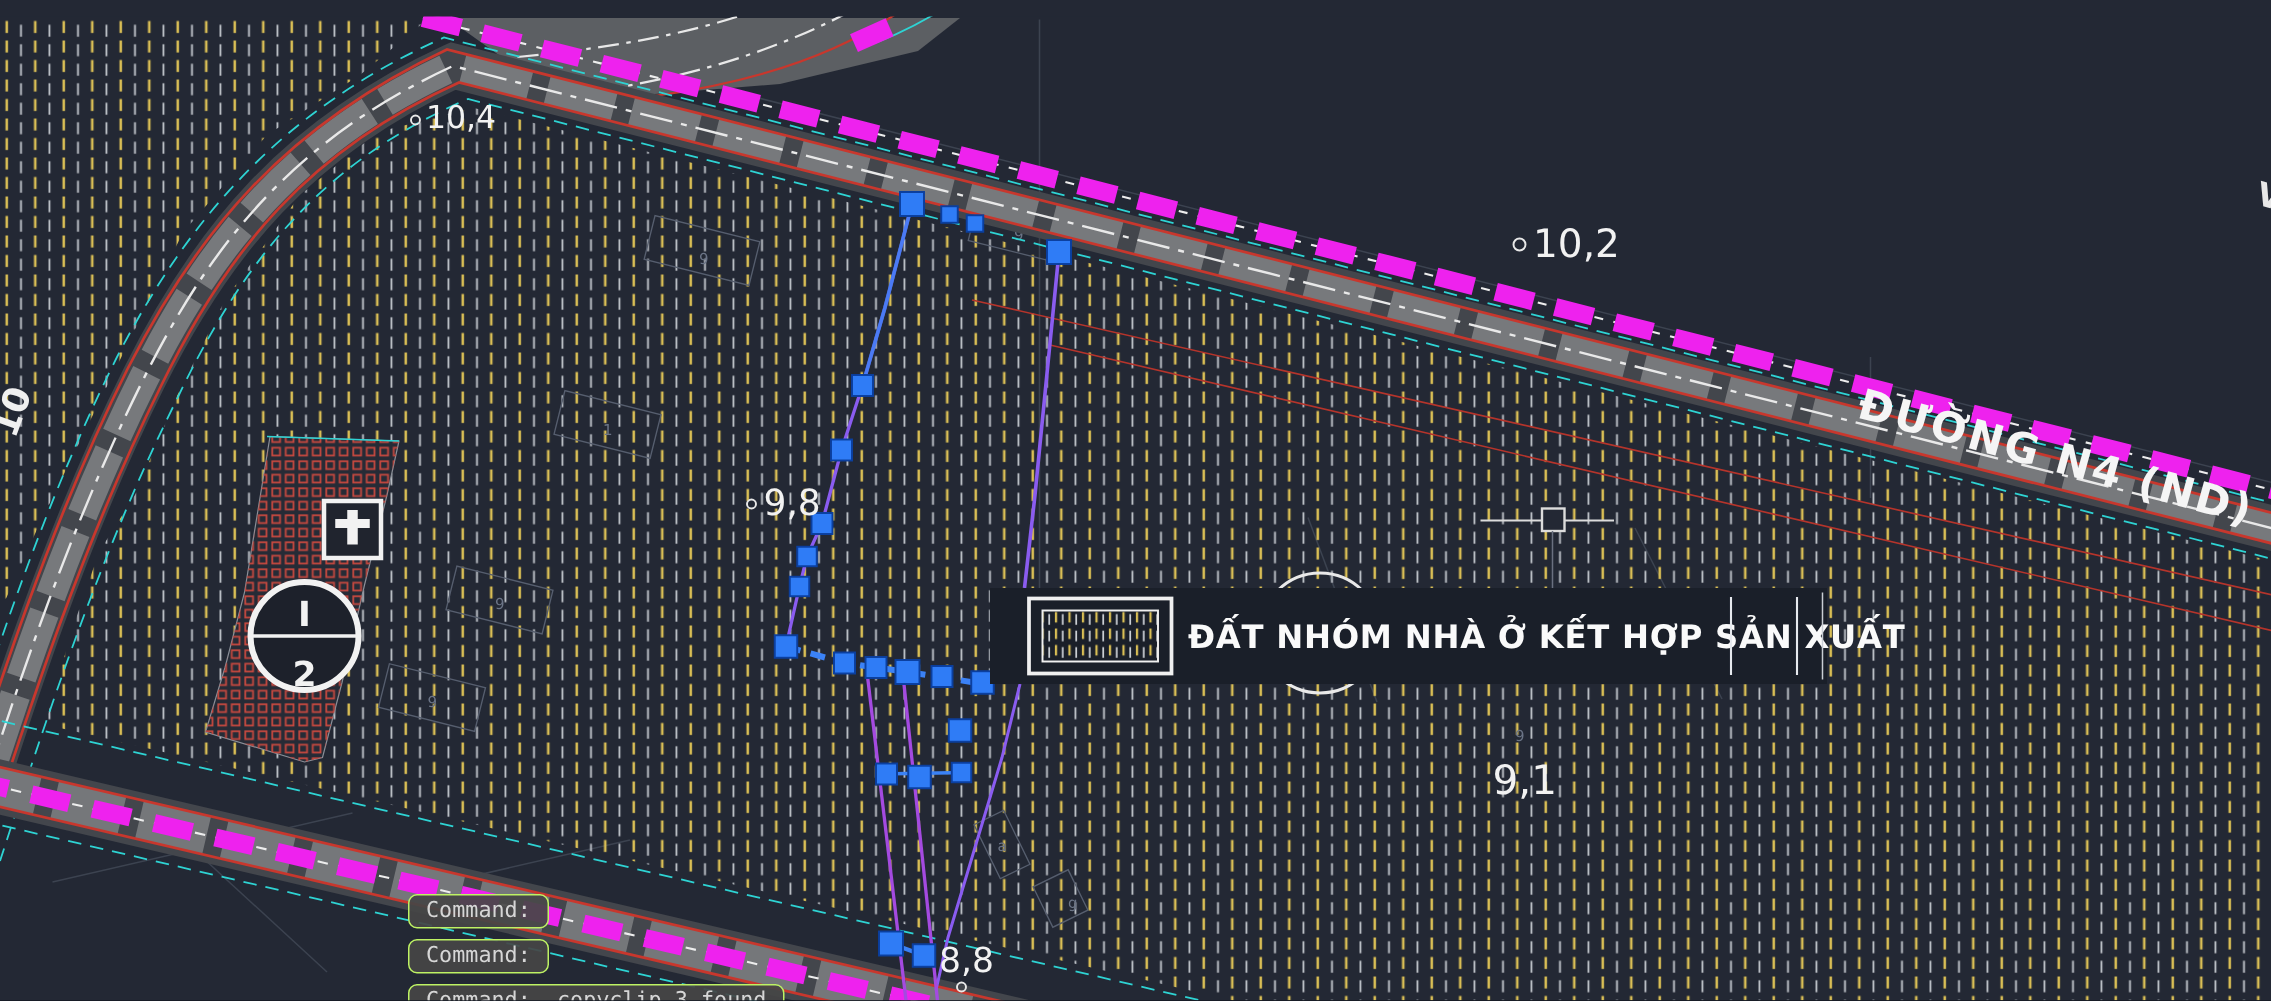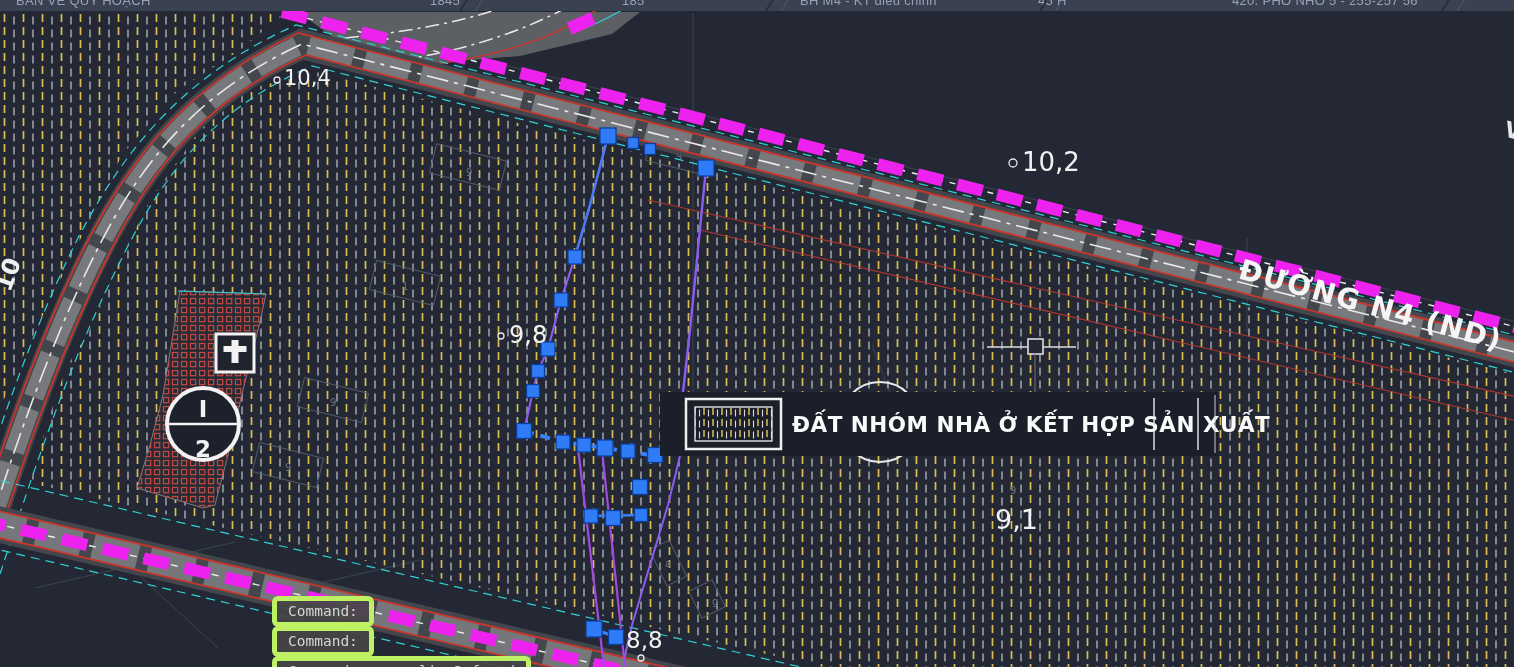--- a/index.html
+++ b/index.html
@@ -6,43 +6,31 @@
   #stage{position:relative;width:1514px;height:667px;overflow:hidden;background:#232834;
          font-family:"DejaVu Sans","Liberation Sans",sans-serif;}
   
   .tabbar{position:absolute;left:0;top:0;width:1514px;height:11px;background:#3a4150;overflow:hidden;
           border-bottom:1px solid #2b3140;}
   .tab-frag{position:absolute;top:-7px;font:13px "Liberation Sans",sans-serif;color:#98a2b6;
             white-space:nowrap;letter-spacing:.3px;}
   .sep{position:absolute;top:-3px;width:14px;height:18px;border-left:2px solid #262c3a;
        border-right:1px solid #525c70;transform:skewX(-32deg);}
   
-  .cmd{position:absolute;left:272px;background:rgba(70,70,70,.93);border:5px solid #bef264;
+  .cmd{position:absolute;left:272px;background:rgba(70,70,70,.93);border:1px solid #bef264;
        border-radius:6px;color:#d6d6d6;font:14.5px "DejaVu Sans Mono","Liberation Mono",monospace;
        padding:2px 11px 3px;white-space:pre;}
   svg{position:absolute;left:0;top:11px;}
   svg text{user-select:none;}
 </style>
 </head>
 <body>
 
 <div id="stage">
 
-  <div class="tabbar">
-    <span class="tab-frag" style="left:16px">BẢN VẼ QUY HOẠCH</span>
-    <span class="tab-frag" style="left:430px">1845</span>
-    <span class="tab-frag" style="left:622px">185</span>
-    <span class="tab-frag" style="left:800px">BH M4 - KT điều chỉnh</span>
-    <span class="tab-frag" style="left:1038px">45 H</span>
-    <span class="tab-frag" style="left:1232px">420. PHỐ NHỎ 5 - 255-257 56</span>
-    <div class="sep" style="left:462px"></div>
-    <div class="sep" style="left:768px"></div>
-    <div class="sep" style="left:1042px"></div>
-    <div class="sep" style="left:1444px"></div>
-  </div>
 
   <svg width="1514" height="656" viewBox="0 11 1514 656">
     <defs>
       <pattern id="hv" width="19" height="13" patternUnits="userSpaceOnUse">
         <line x1="4.5" y1="1" x2="4.5" y2="9" stroke="#d9be55" stroke-width="1.7"></line>
         <line x1="14" y1="3.5" x2="14" y2="11.5" stroke="#c3c7cd" stroke-width="1.2"></line>
       </pattern>
       <pattern id="hv2" width="9" height="11" patternUnits="userSpaceOnUse">
         <line x1="2" y1="1" x2="2" y2="8" stroke="#d9be55" stroke-width="1.5"></line>
         <line x1="6.5" y1="2.5" x2="6.5" y2="9.5" stroke="#d6dadf" stroke-width="1.1"></line>

